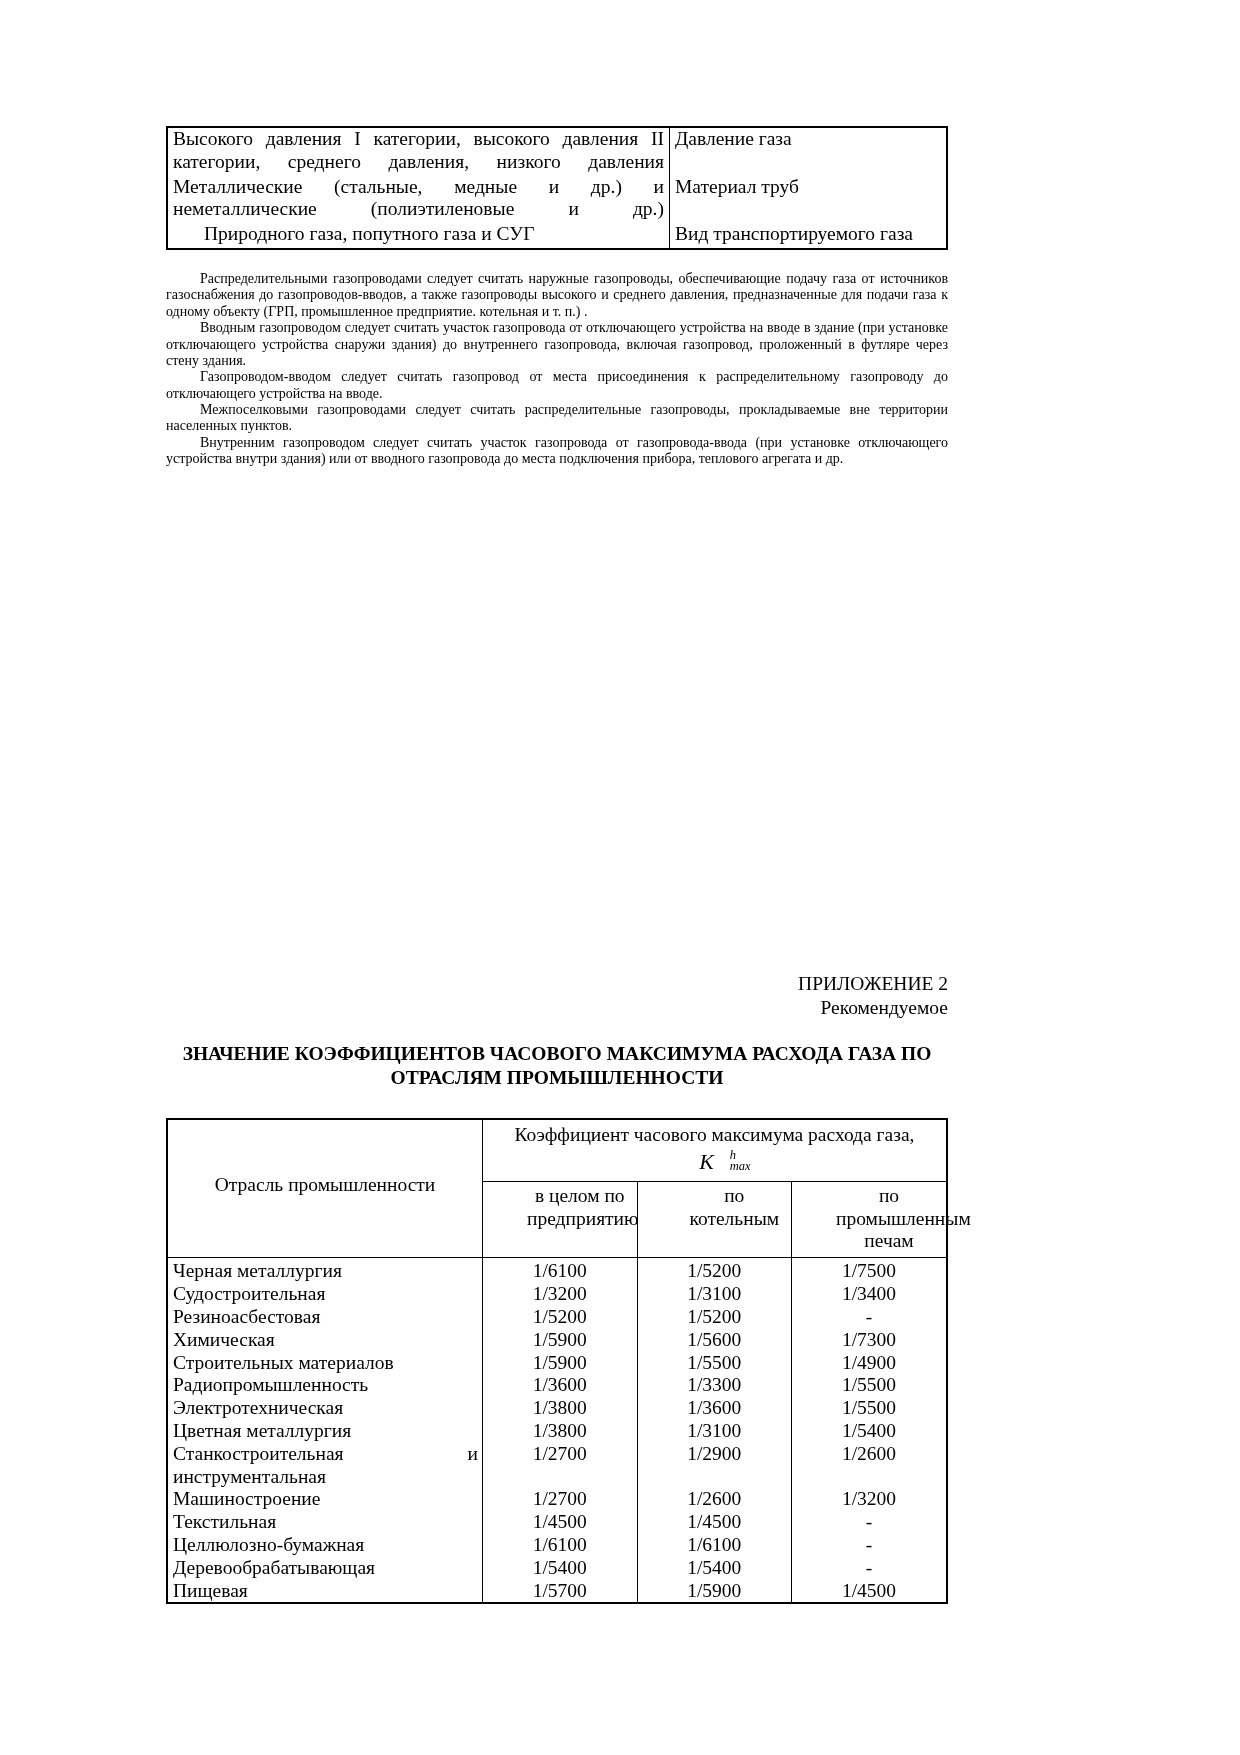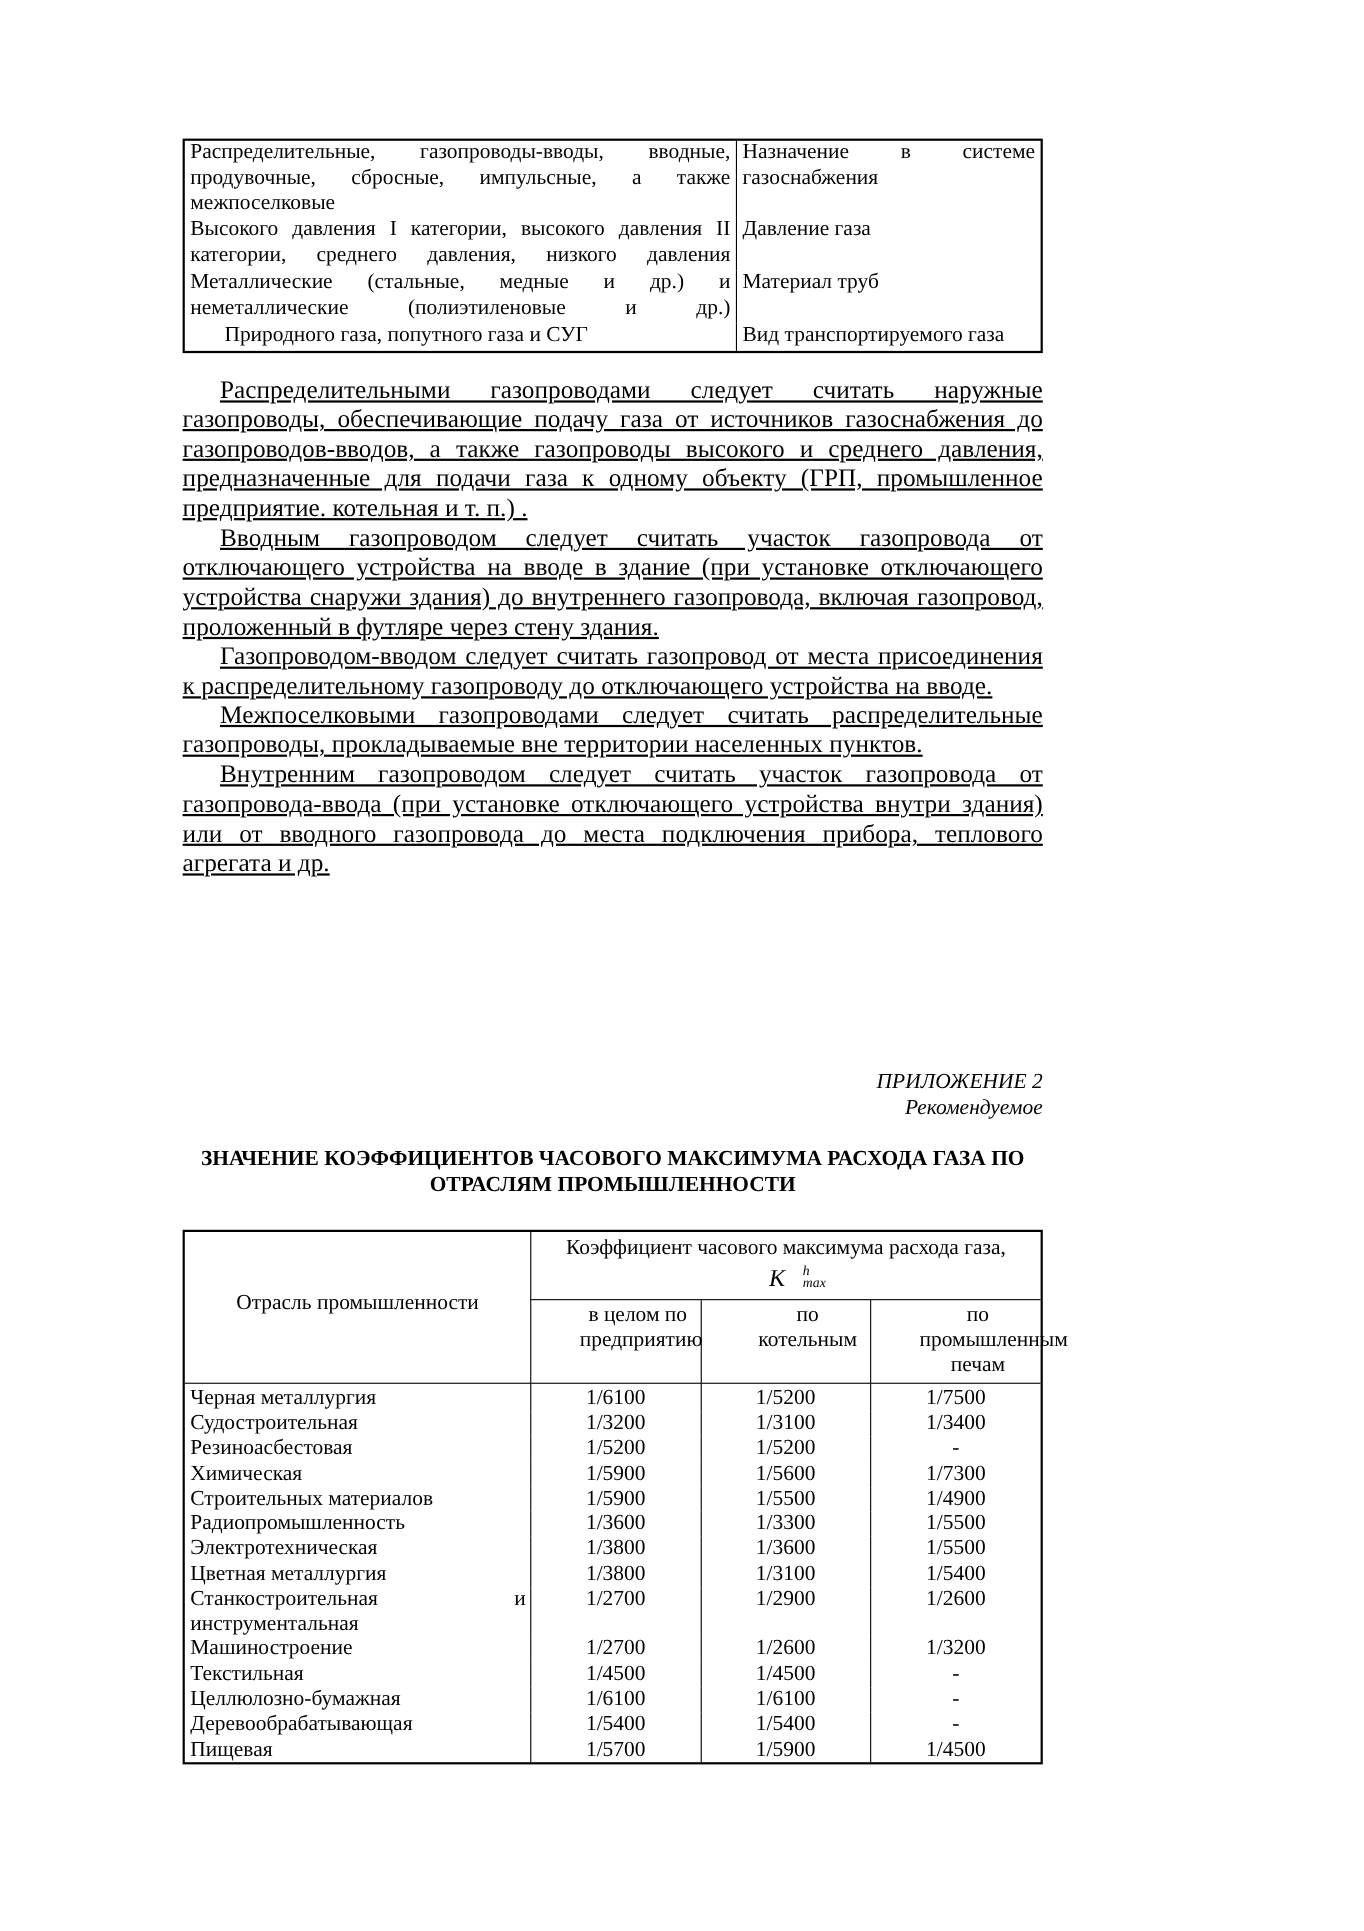--- a/index.html
+++ b/index.html
@@ -71,43 +71,41 @@
   }
   .t1 td.right.just {
     text-align: justify;
     text-align-last: justify;
     -moz-text-align-last: justify;
   }
 
   
   .body-text {
     margin-top: 21px;
-    font-size: 23px;
+    font-size: 14px;
     line-height: 1.17;
     text-align: justify;
-    text-decoration: underline;
   }
   .body-text p {
     margin: 0;
     text-indent: 34px;
   }
 
   
   .appendix {
     position: absolute;
     left: 166px;
     top: 972px;
     width: 782px;
     font-size: 19.5px;
     line-height: 1.22;
     text-align: right;
   }
   .appendix .line {
     display: block;
-    font-style: italic;
   }
 
   .app-title {
     position: absolute;
     left: 166px;
     top: 1042px;
     width: 782px;
     font-size: 19.5px;
     font-weight: bold;
     line-height: 1.22;
@@ -219,24 +217,20 @@
 </style>
 </head>
 <body>
 
 <div class="page">
 
   <div class="content">
     <div class="t1-wrap">
       <table class="t1">
         <tbody id="t1-body">
-            <tr>
-              <td class="left">Распределительные, газопроводы-вводы, вводные, продувочные, сбросные, импульсные, а также межпоселковые</td>
-              <td class="right just">Назначение в системе газоснабжения</td>
-            </tr>
             <tr>
               <td class="left">Высокого давления I категории, высокого давления II категории, среднего давления, низкого давления</td>
               <td class="right">Давление газа</td>
             </tr>
             <tr>
               <td class="left">Металлические (стальные, медные и др.) и неметаллические (полиэтиленовые и др.)</td>
               <td class="right">Материал труб</td>
             </tr>
             <tr>
               <td class="left nojust">Природного газа, попутного газа и СУГ</td>

